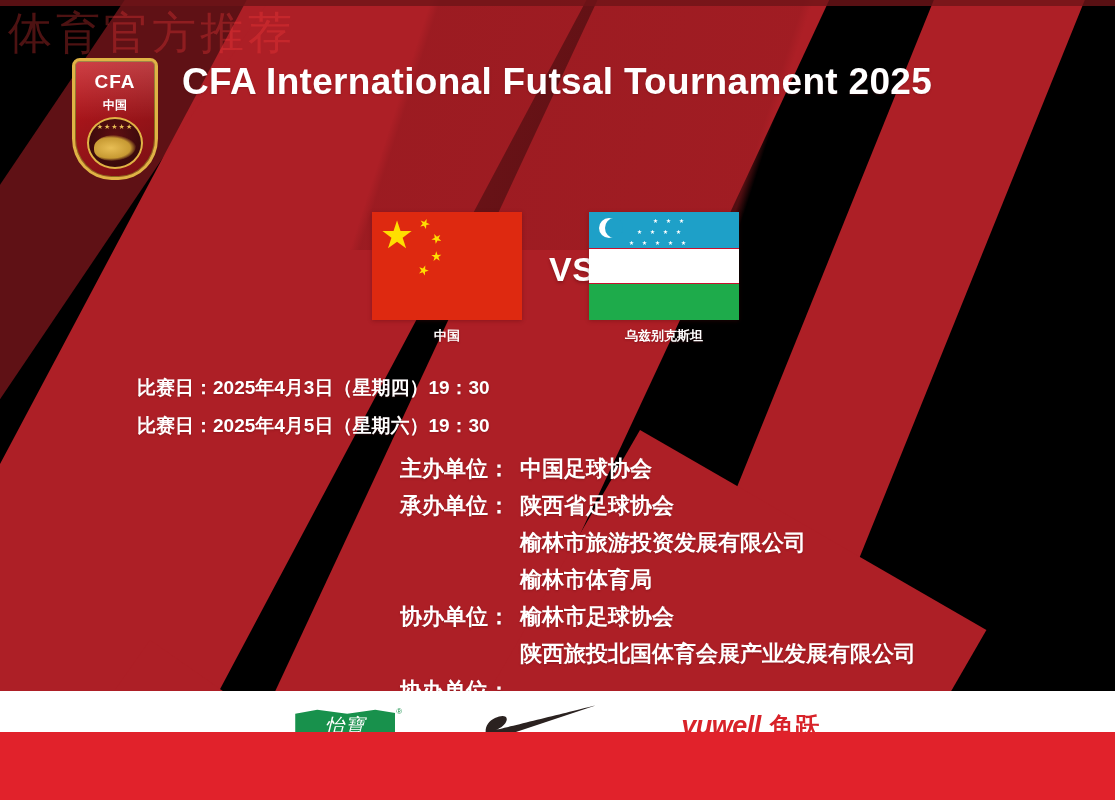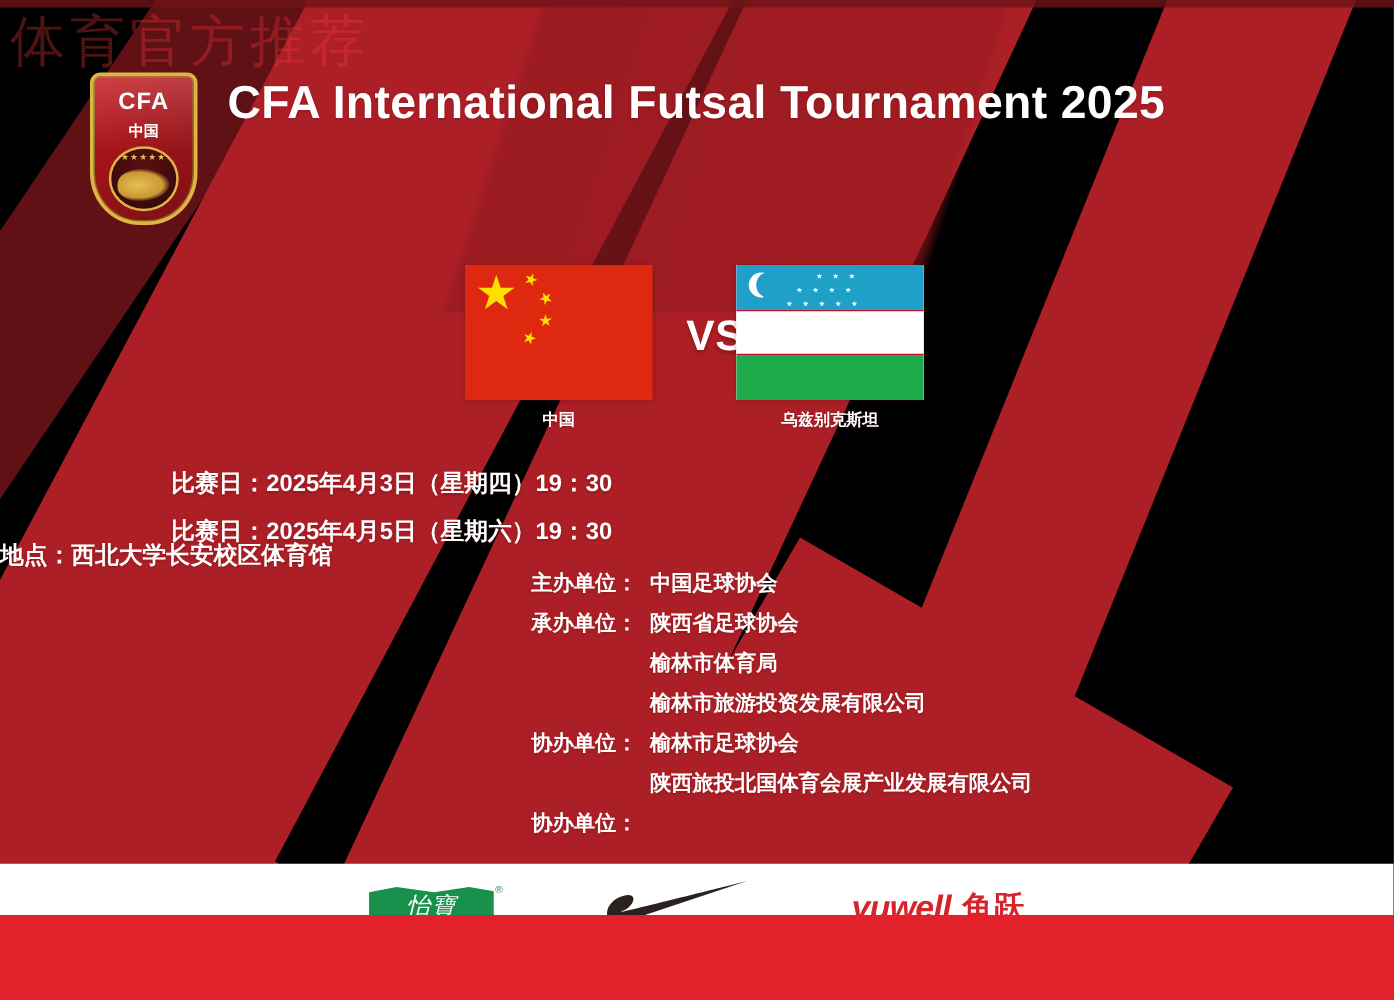--- a/index.html
+++ b/index.html
@@ -166,21 +166,21 @@
     margin-bottom:19px;
     text-shadow:0 1px 2px rgba(90,10,14,.35);
     flex-direction:column;
   }
   .sched-date  { width:400px; padding-left:137px; white-space:nowrap; }
   .sched-venue { white-space:nowrap; }
 
   
   .orgs { position:absolute; left:0; top:458px; width:1115px; z-index:5; }
   .org-row {
-    display:flex; color:#fff; font-size:17px; font-weight:700; line-height:1;
+    display:flex; color:#fff; font-size:22px; font-weight:700; line-height:1;
     margin-bottom:15px; text-shadow:0 1px 2px rgba(90,10,14,.35);
   }
   .org-key   { width:125px; text-align:right; padding-right:0px; white-space:nowrap; margin-left:385px; }
   .org-key.blank { visibility:hidden; }
   .org-val   { padding-left:10px; white-space:nowrap; }
 
   
   .sponsor-bar {
     position:absolute; left:0; top:691px; width:1115px; height:70px;
     background:#FFFFFF; z-index:6;
@@ -325,40 +325,39 @@
       <div class="flag-label">乌兹别克斯坦</div>
     </div>
   </div>
 
   <div class="schedule">
     <div class="sched-row">
       <div class="sched-date">比赛日：2025年4月3日（星期四）19：30</div>
     </div>
     <div class="sched-row">
       <div class="sched-date">比赛日：2025年4月5日（星期六）19：30</div>
-      <div class="sched-venue">地点：西北大学长安校区体育馆</div>
     </div>
   </div>
 
   <div class="orgs">
     <div class="org-row">
       <div class="org-key">主办单位：</div>
       <div class="org-val">中国足球协会</div>
     </div>
     <div class="org-row">
       <div class="org-key">承办单位：</div>
       <div class="org-val">陕西省足球协会</div>
     </div>
     <div class="org-row">
       <div class="org-key blank"></div>
+      <div class="org-val">榆林市旅游投资发展有限公司</div>
+    </div>
+    <div class="org-row">
+      <div class="org-key blank"></div>
       <div class="org-val">榆林市体育局</div>
-    </div>
-    <div class="org-row">
-      <div class="org-key blank"></div>
-      <div class="org-val">榆林市旅游投资发展有限公司</div>
     </div>
     <div class="org-row">
       <div class="org-key">协办单位：</div>
       <div class="org-val">榆林市足球协会</div>
     </div>
     <div class="org-row">
       <div class="org-key blank"></div>
       <div class="org-val">陕西旅投北国体育会展产业发展有限公司</div>
     </div>
     <div class="org-row">

